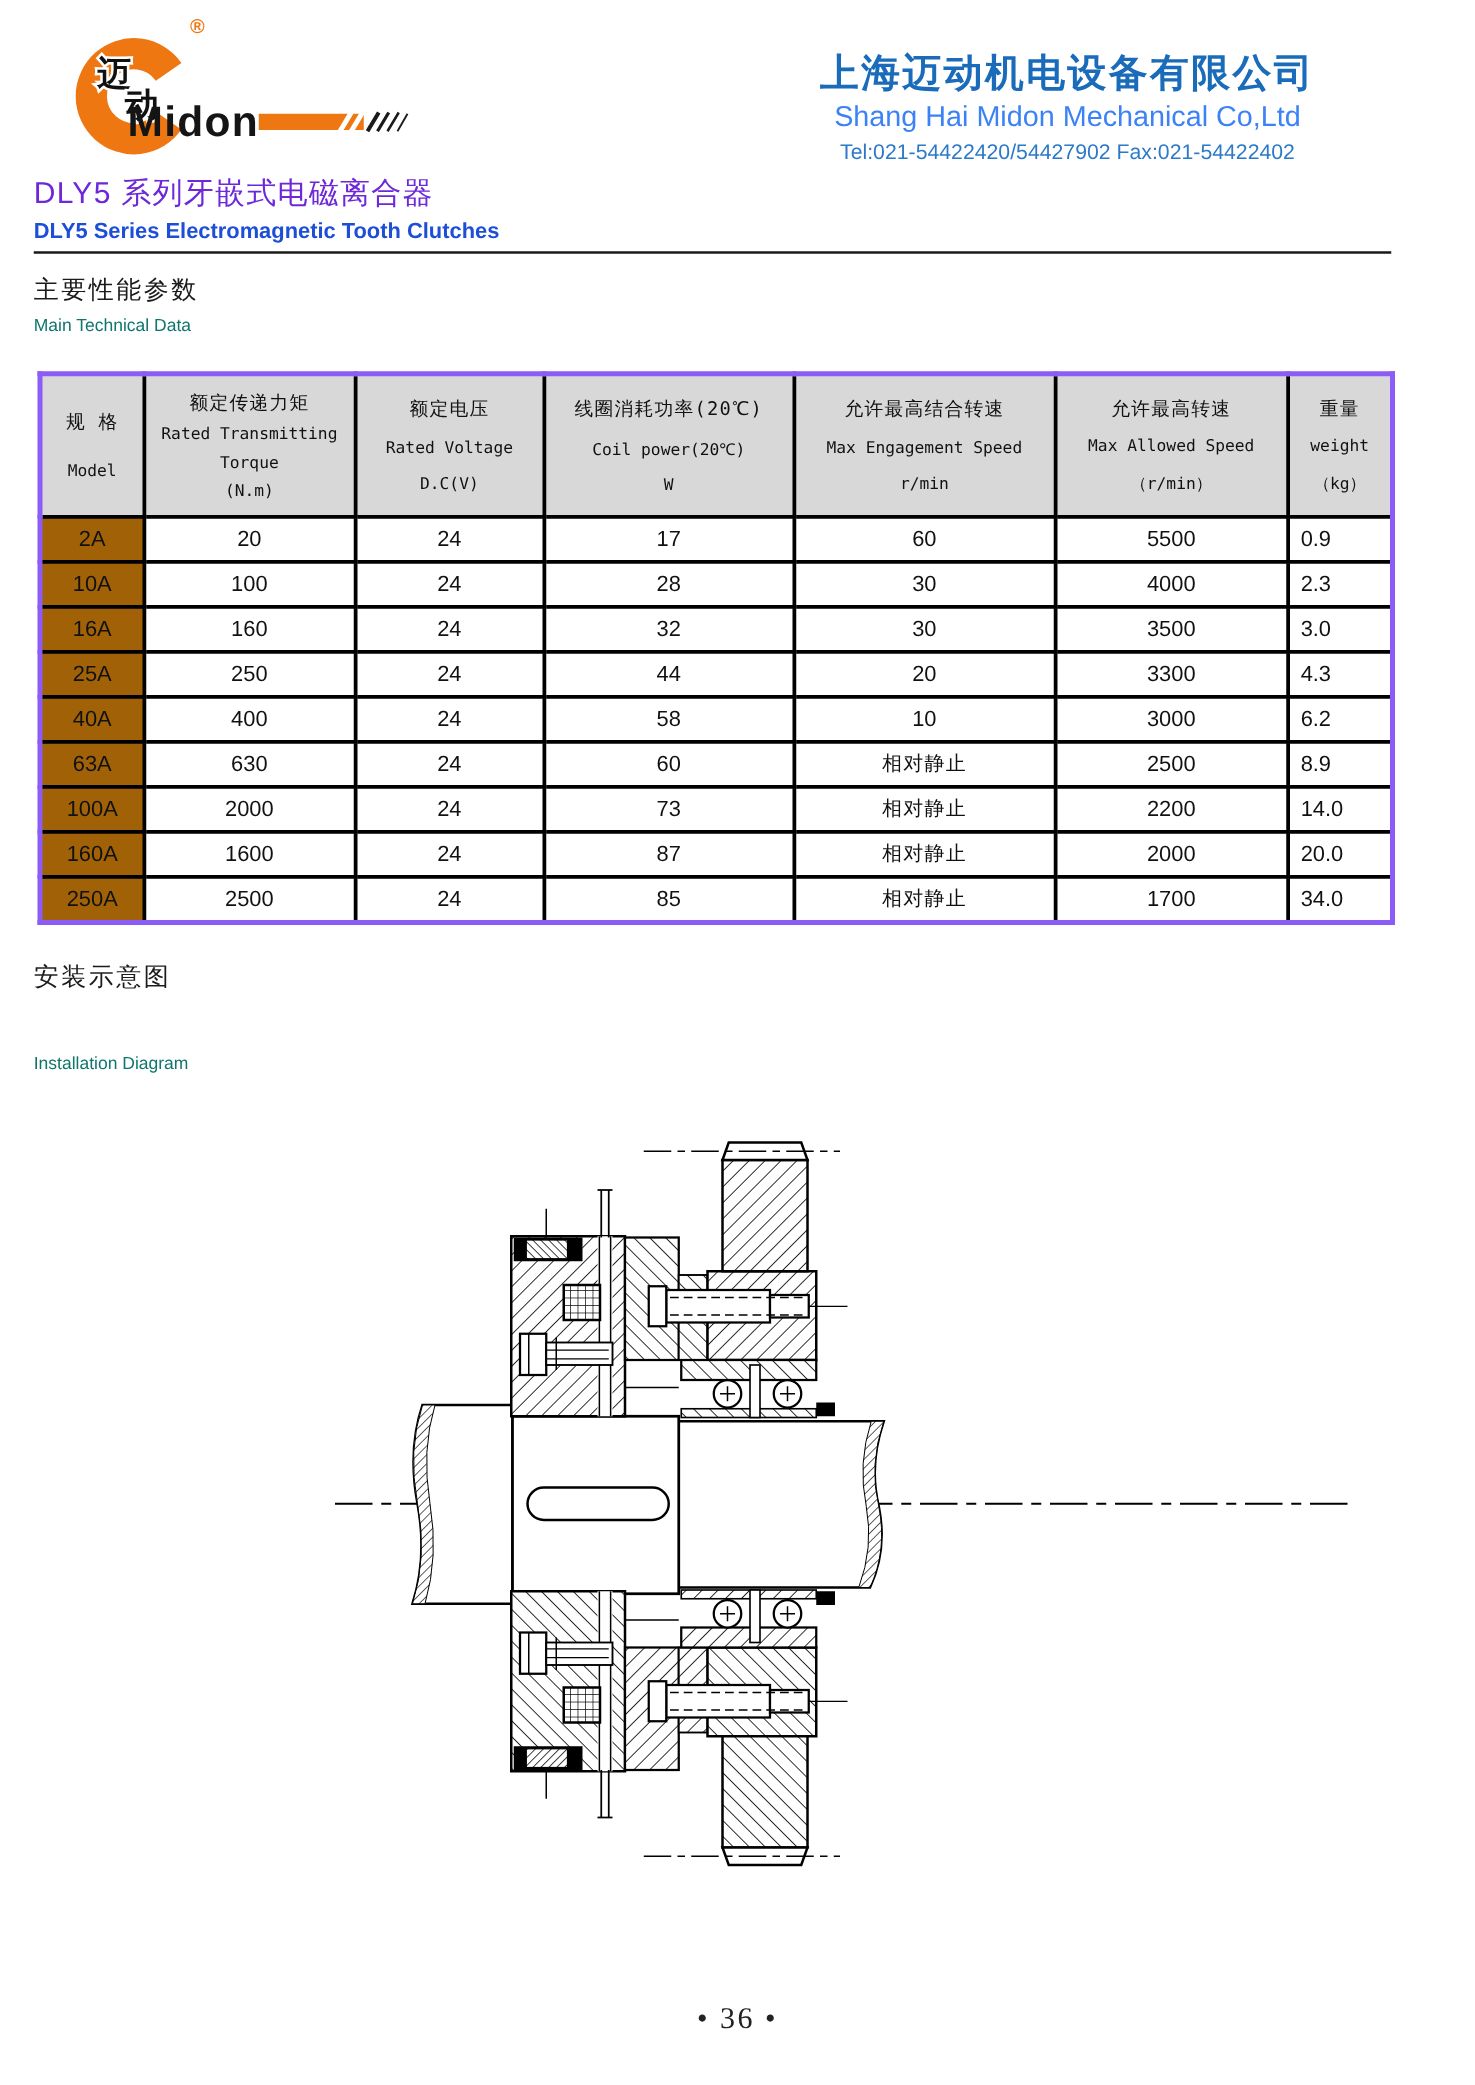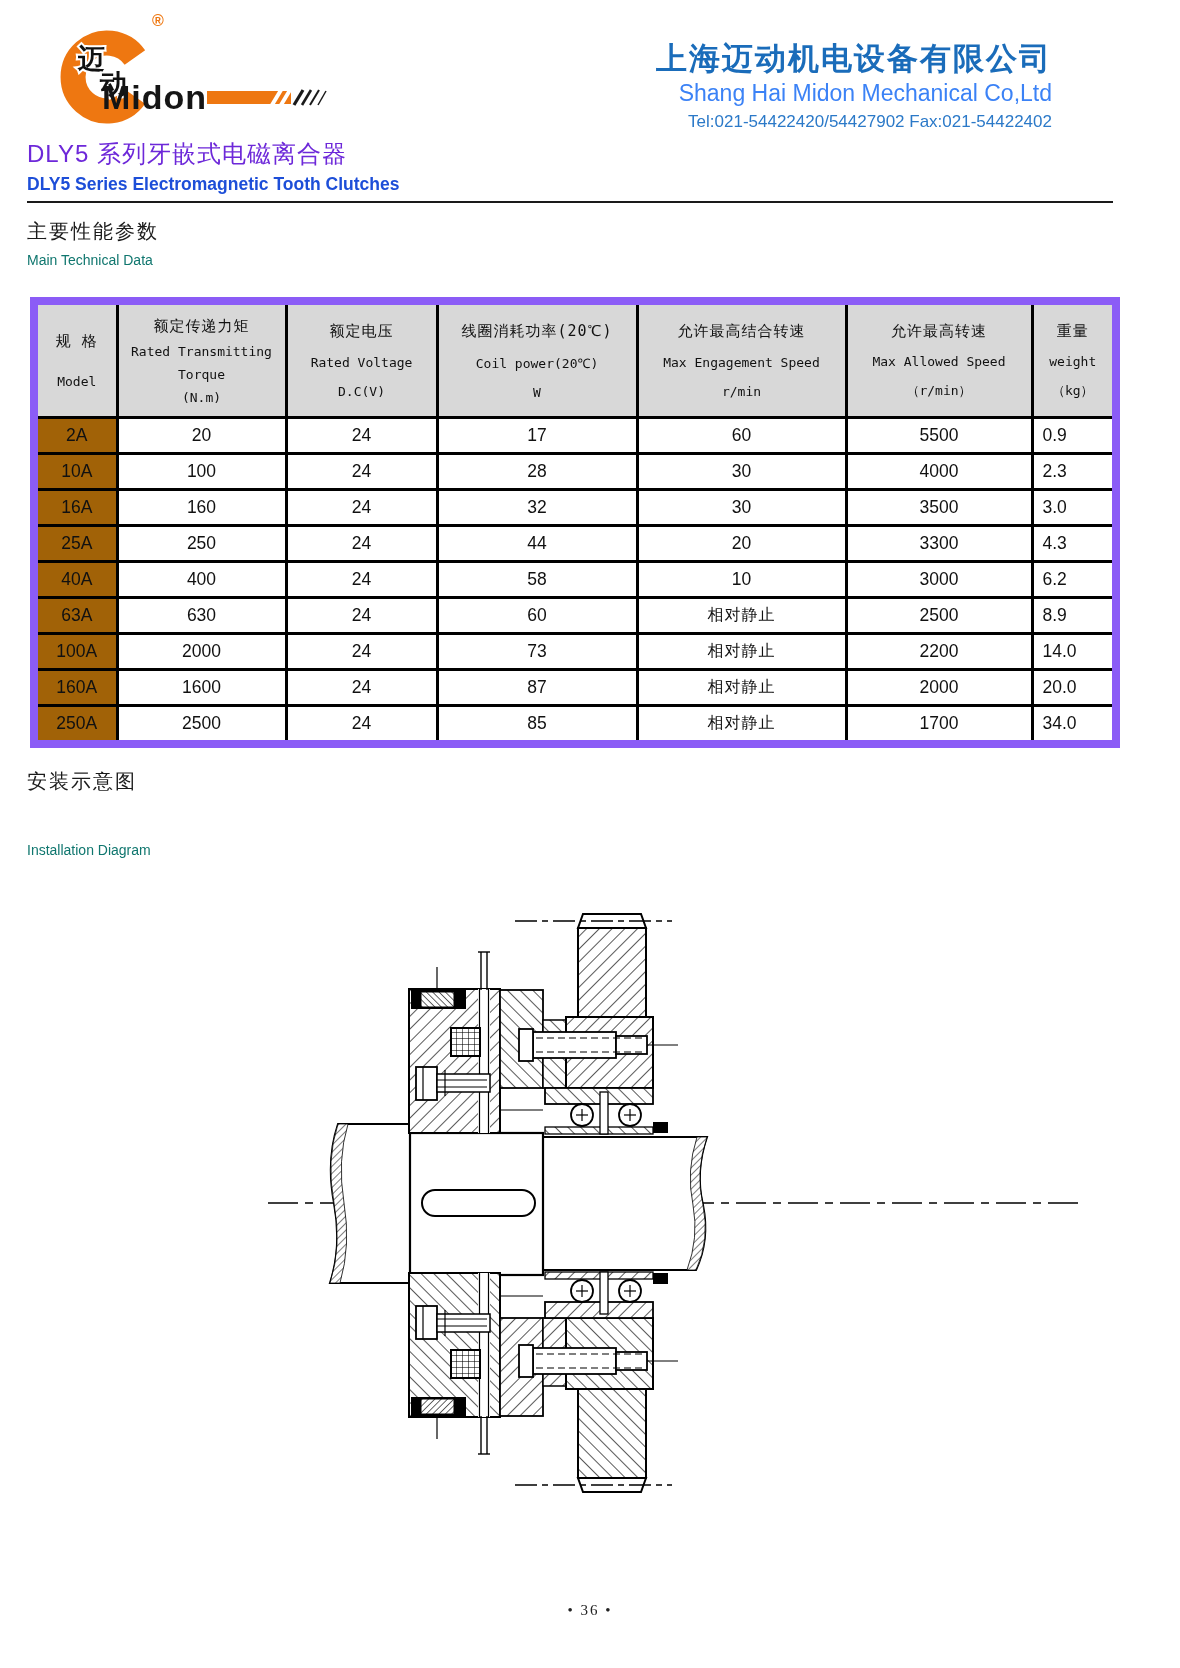--- a/index.html
+++ b/index.html
@@ -1,46 +1,46 @@
 <!DOCTYPE html>
 <html><head>
 <meta charset="utf-8">
 <style>
   html,body{margin:0;padding:0;background:#888;}
   .page{position:relative;width:1180px;height:1668px;background:#ffffff;margin:0 auto;
         font-family:"Liberation Sans",sans-serif;color:#111;overflow:hidden;}
   
   .logo-svg{position:absolute;left:0;top:0;}
-  .company-block{position:absolute;top:40px;right:128px;text-align:right;}
+  .company-block{position:absolute;top:40px;right:128px;text-align:center;}
   .company-cn{font-size:31px;font-weight:600;color:#1a6cba;letter-spacing:2px;line-height:1.25;}
   .company-en{font-size:23px;font-weight:500;color:#3b82f6;line-height:1.3;}
   .company-tel{font-size:17px;color:#2b79c8;line-height:1.5;}
   .title-cn{position:absolute;left:27px;top:138px;font-size:24px;color:#6d28d9;letter-spacing:1px;}
   .title-en{position:absolute;left:27px;top:174px;font-size:17.5px;font-weight:bold;color:#1d4ed8;}
   .title-rule{position:absolute;left:27px;top:201px;width:1086px;height:2px;background:#1a1a1a;}
   
   .sec-cn{position:absolute;left:27px;font-size:20px;color:#1b1b1b;letter-spacing:2px;}
   .sec-en{position:absolute;left:27px;font-size:14px;font-weight:normal;color:#0f766e;}
   
   .tech-table{position:absolute;left:30px;top:297px;width:1082px;border-collapse:collapse;
-              table-layout:fixed;border:8px solid #8b5cf6;}
+              table-layout:fixed;border:4px solid #8b5cf6;}
   .tech-table th,.tech-table td{border:3px solid #000;padding:0;}
   .tech-table th{background:#d8d8d8;font-weight:normal;height:111px;vertical-align:middle;}
   .hwrap{display:flex;flex-direction:column;justify-content:space-evenly;align-items:center;height:104px;}
   .h-cn{font-size:15px;font-family:"DejaVu Sans Mono",monospace;letter-spacing:1px;}
   .h-en{font-size:13px;font-family:"DejaVu Sans Mono",monospace;}
   .tech-table td{height:33px;text-align:center;font-size:17.5px;background:#fff;}
   .tech-table td.model{background:#a16207;}
   .tech-table td.wt{text-align:left;padding-left:9px;}
   .tech-table td.cnv{font-size:16px;letter-spacing:1px;}
   
   .diagram-svg{position:absolute;left:0;top:840px;}
   
   .page-number{position:absolute;left:0;top:1602px;width:100%;text-align:center;
-               font-family:"Liberation Serif",serif;font-size:15px;color:#222;letter-spacing:2px;}
+               font-family:"Liberation Serif",serif;font-size:24px;color:#222;letter-spacing:2px;}
 </style>
 </head>
 <body>
 
 <div class="page">
 
   <svg class="logo-svg" width="360" height="140" viewBox="0 0 360 140">
     <path d="M134.9,57.5 A34 34 0 1 0 134.9,96.5" fill="none" stroke="#ee7711" stroke-width="25"></path>
     <text x="78" y="68" font-size="27" font-weight="bold" fill="#111" style="paint-order:stroke;stroke:#fff;stroke-width:4;font-family:'Liberation Sans',sans-serif">迈</text>
     <text x="100" y="93" font-size="27" font-weight="bold" fill="#111" style="paint-order:stroke;stroke:#fff;stroke-width:4;font-family:'Liberation Sans',sans-serif">动</text>

